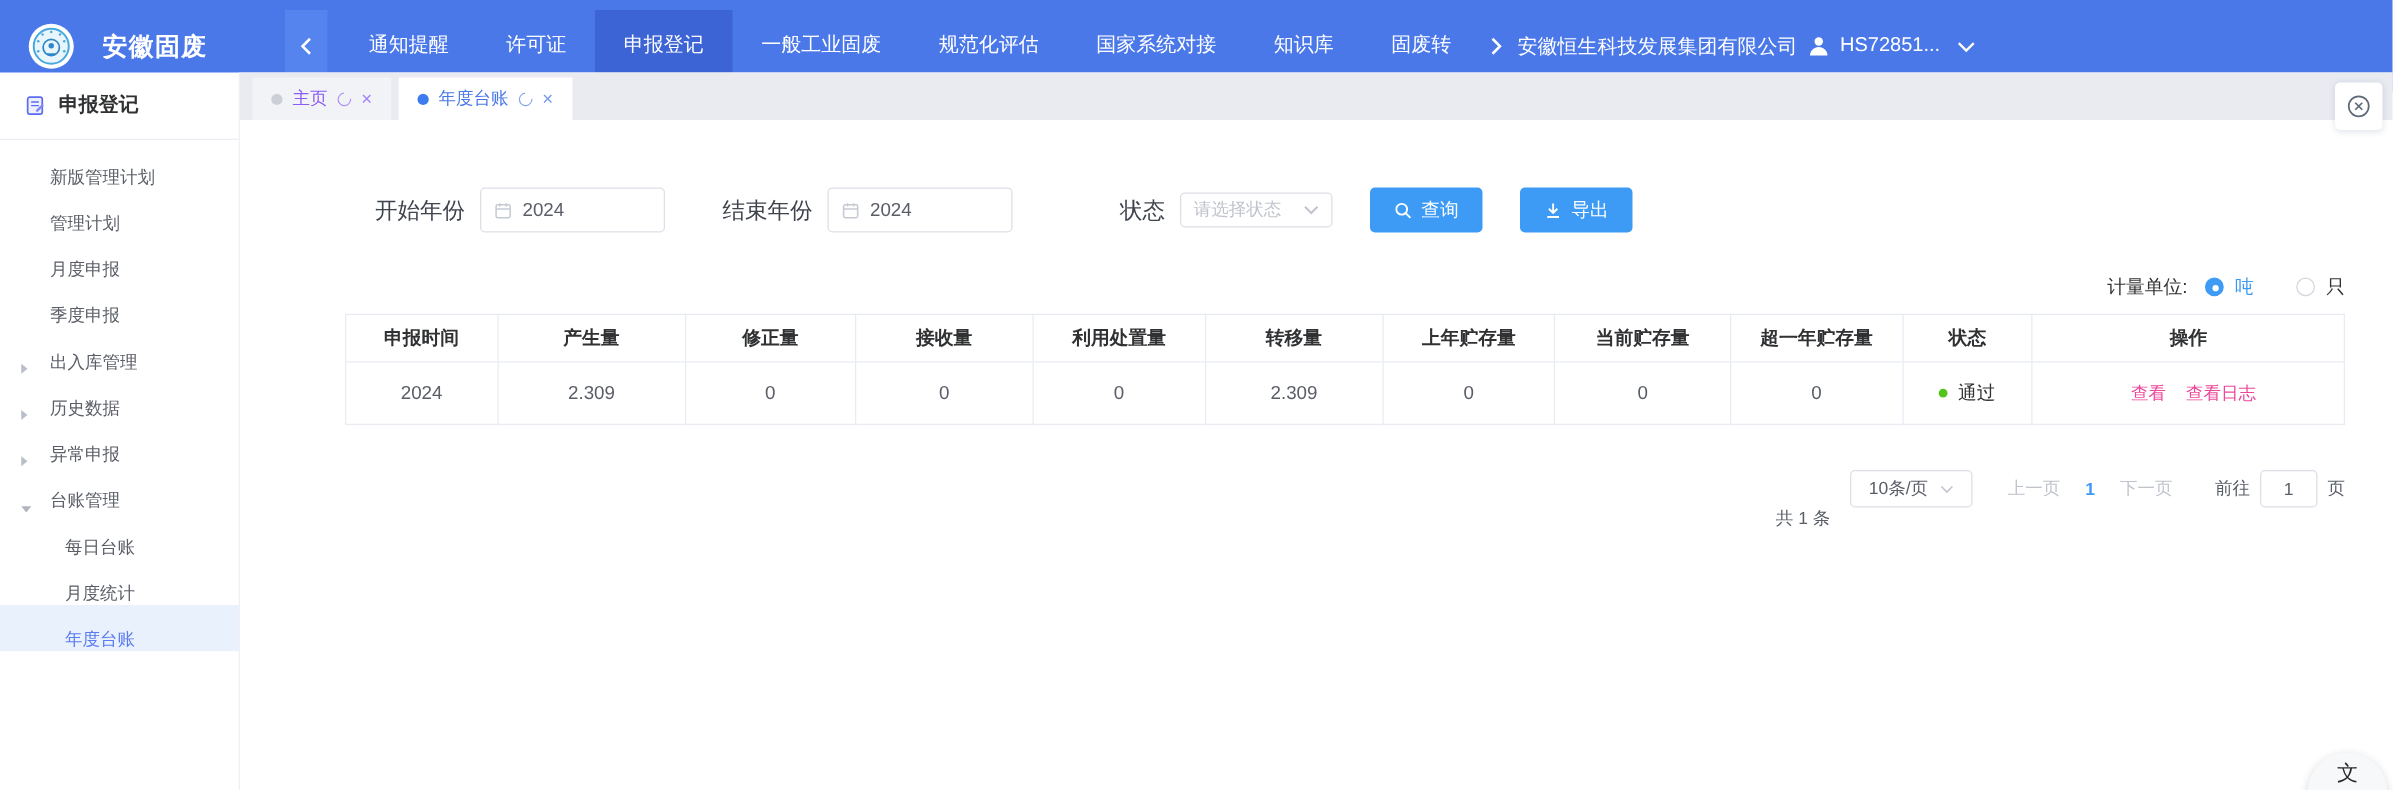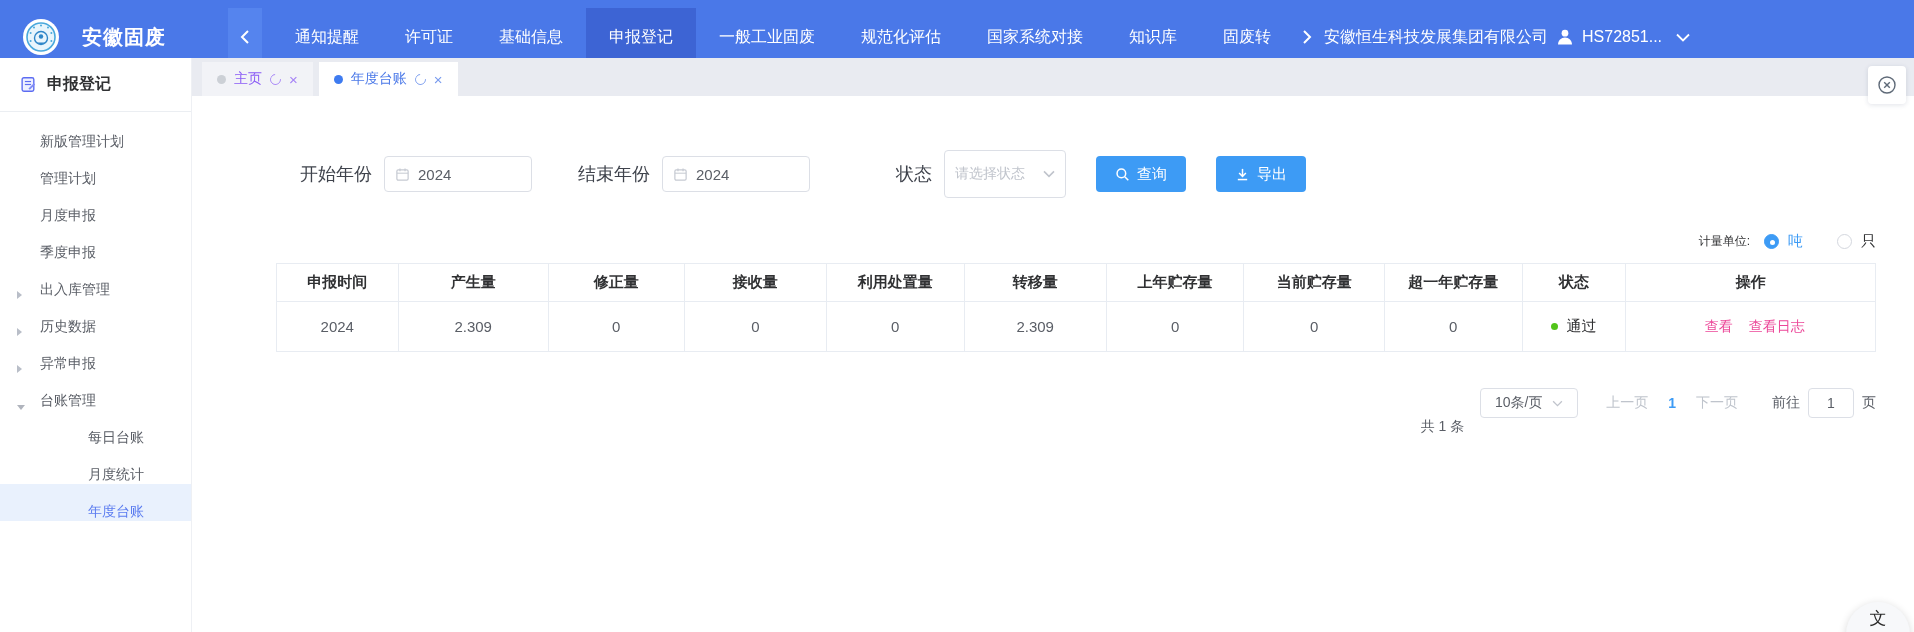--- a/index.html
+++ b/index.html
@@ -25,21 +25,21 @@
   
   .sidebar { position:absolute; left:0; top:58px; bottom:0; width:192px; background:#fff;
     border-right:1px solid #eef0f4; }
   .sidebar-header { height:54px; display:flex; align-items:center; padding-left:20px;
     border-bottom:1px solid #ebeef2; }
   .sidebar-header .title { font-size:16px; font-weight:bold; color:#303133; margin-left:10px; }
   .menu { padding-top:2px; }
   .menu-item { position:relative; height:37px; display:flex; align-items:flex-end;
     font-size:14px; color:#5a5e66; cursor:pointer; }
   .menu-item .label { margin-left:40px; }
-  .menu-item.lv2 .label { margin-left:88px; }
+  .menu-item.lv2 .label { margin-left:52px; }
   .menu-item.active { background:#e9f1fd; color:#5b7cf0; }
   .caret { position:absolute; left:17px; width:0; height:0; }
   .caret.right { border-left:5px solid #b9bec8; border-top:4px solid transparent; border-bottom:4px solid transparent; }
   .caret.down { border-top:5px solid #b0b4bd; border-left:4px solid transparent; border-right:4px solid transparent; }
 
   
   .main { position:absolute; left:192px; top:58px; right:0; bottom:0; background:#fff; }
   .tabstrip { height:38px; background:#e9ebf1; display:flex; align-items:flex-end; position:relative; }
   .tab { height:34px; display:inline-flex; align-items:center; gap:8px; padding:0 15px;
     margin-right:6px; font-size:14px; background:#f2f3f7; color:#8b5cf6; cursor:pointer; }
@@ -55,31 +55,31 @@
     justify-content:center; cursor:pointer; z-index:5; }
 
   .content { padding:54px 38px 0 84px; position:relative; }
 
   
   .filter-row { display:flex; align-items:center; margin-left:24px; }
   .f-label { font-size:18px; color:#3f434c; white-space:nowrap; }
   .f-input { width:148px; height:36px; border:1px solid #dcdfe6; border-radius:4px; background:#fff;
     display:flex; align-items:center; padding:0 10px; gap:8px; margin-left:12px; }
   .f-input .val { font-size:15px; color:#5a5e66; }
-  .f-select { width:122px; height:48px; border:1px solid #dcdfe6; border-radius:4px; background:#fff;
+  .f-select { width:122px; height:28px; border:1px solid #dcdfe6; border-radius:4px; background:#fff;
     display:flex; align-items:center; justify-content:space-between; padding:0 10px; margin-left:12px; cursor:pointer; }
   .f-select .ph { font-size:14px; color:#c0c4cc; }
   .gap2 { margin-left:46px; } .gap3 { margin-left:86px; }
   .btn { height:36px; border:none; border-radius:4px; background:#3d9bf5; color:#fff; font-size:15px;
     display:inline-flex; align-items:center; gap:7px; padding:0 19px; margin-left:30px; cursor:pointer;
     font-family:inherit; }
 
   
   .unit-row { margin-top:34px; display:flex; justify-content:flex-end; align-items:center; gap:14px; }
-  .unit-label { font-size:12px; color:#303133; }
+  .unit-label { font-size:15px; color:#303133; }
   .radio-group { display:flex; align-items:center; gap:34px; }
   .radio-opt { display:flex; align-items:center; gap:9px; cursor:pointer; }
   .radio-circle { width:15px; height:15px; border-radius:50%; border:1px solid #d4d7de; background:#fff; position:relative; }
   .radio-opt.selected .radio-circle { background:#3d9bf5; border-color:#3d9bf5; }
   .radio-opt.selected .radio-circle::after { content:""; position:absolute; left:5px; top:5px; width:5px; height:5px;
     border-radius:50%; background:#fff; }
   .radio-opt .r-label { font-size:15px; color:#303133; }
   .radio-opt.selected .r-label { color:#3d9bf5; }
 
   
@@ -133,21 +133,20 @@
   </div>
   <div class="brand">安徽固废</div>
   <div class="collapse-btn">
     <svg width="10" height="16" viewBox="0 0 10 16">
         <polyline points="8,2 2,8 8,14" fill="none" stroke="#fff" stroke-width="2"></polyline>
       </svg>
   </div>
   <div class="nav" id="nav-container">
       <div class="nav-item">通知提醒</div>
       <div class="nav-item">许可证</div>
-      <div class="nav-item">基础信息</div>
       <div class="nav-item active">申报登记</div>
       <div class="nav-item">一般工业固废</div>
       <div class="nav-item">规范化评估</div>
       <div class="nav-item">国家系统对接</div>
       <div class="nav-item">知识库</div>
       <div class="nav-item">固废转</div>
     </div>
   <div class="overflow-arrow">
     <svg width="10" height="16" viewBox="0 0 10 16">
         <polyline points="2,2 8,8 2,14" fill="none" stroke="#fff" stroke-width="2"></polyline>

